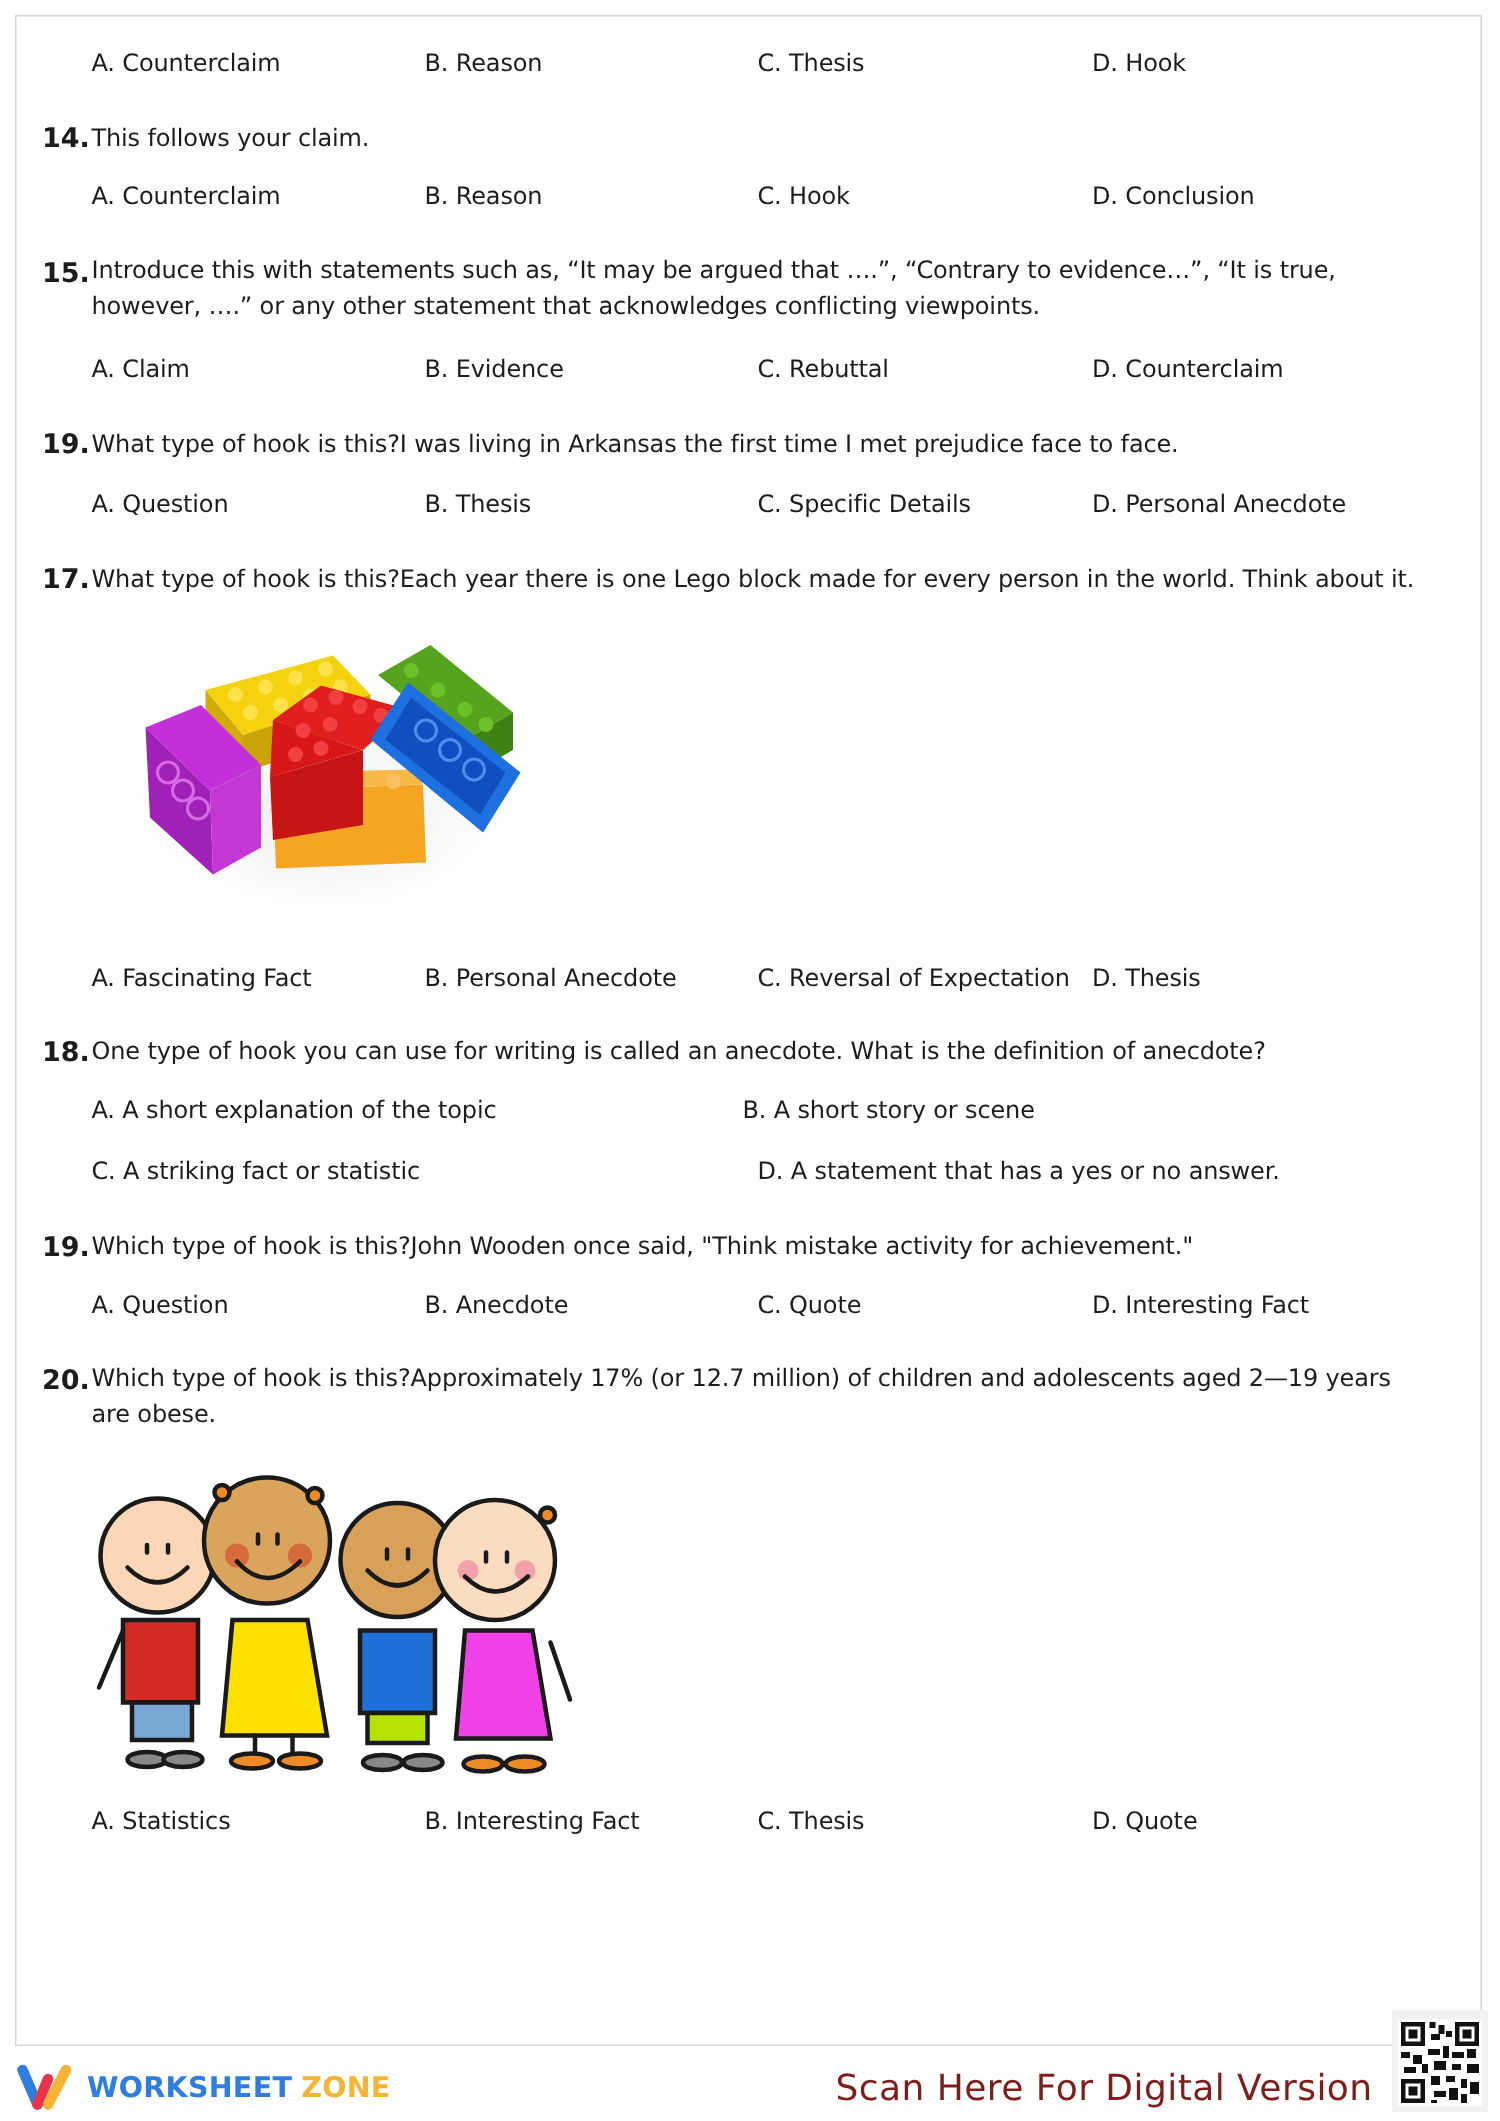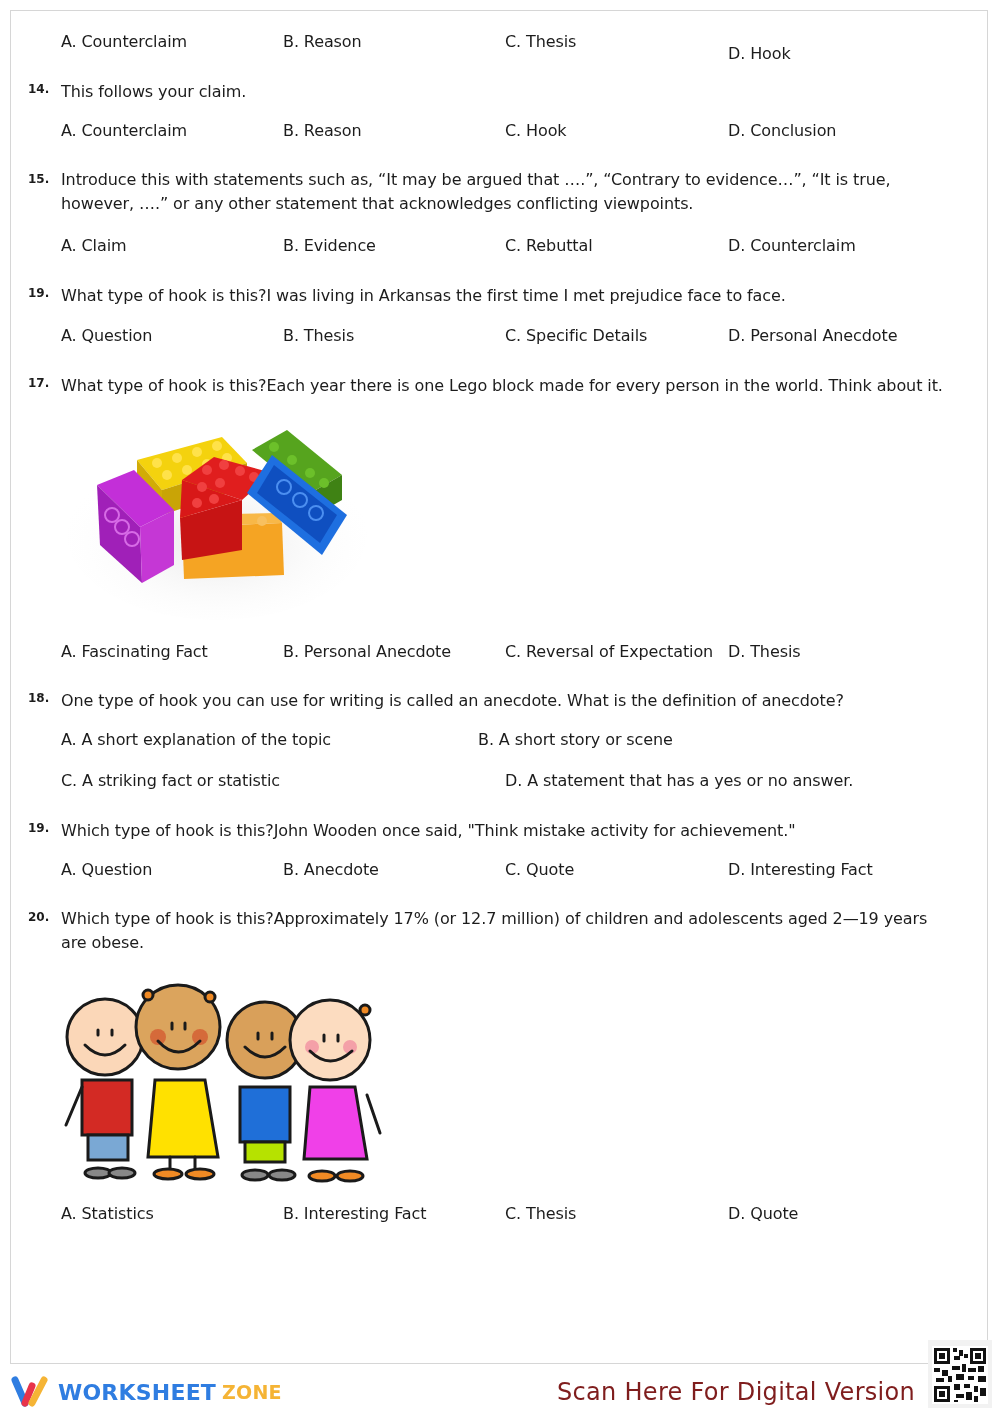--- a/index.html
+++ b/index.html
@@ -2,39 +2,39 @@
 <html><head>
 <meta charset="utf-8">
 <style>
   html, body { margin: 0; padding: 0; background: #ffffff; }
   body { width: 1000px; height: 1414px; position: relative; overflow: hidden;
          font-family: "DejaVu Sans", sans-serif; color: #1c1c1c; }
   .page-border { position: absolute; left: 10px; top: 10px; width: 978px; height: 1354px;
                  border: 1.5px solid #d6d6d6; box-sizing: border-box; }
   .abs { position: absolute; white-space: nowrap; }
   .txt { font-size: 16px; letter-spacing: -0.1px; }
-  .qnum { font-weight: bold; font-size: 12px; }
+  .qnum { font-weight: bold; font-size: 18px; }
   .wrap { white-space: normal; width: 880px; line-height: 24px; }
   .img-box { position: absolute; }
   .footer-logo { position: absolute; left: 10px; top: 1376px; height: 32px; display: flex; align-items: center; }
-  .logo-word-1 { color: #2f7de1; font-weight: bold; font-size: 22px; margin-left: 6px; letter-spacing: 0.2px; }
+  .logo-word-1 { color: #2f7de1; font-weight: bold; font-size: 19px; margin-left: 6px; letter-spacing: 0.2px; }
   .logo-word-2 { color: #f5b435; font-weight: bold; font-size: 19px; margin-left: 6px; letter-spacing: 0.2px; }
   .scan-text { position: absolute; left: 557px; top: 1378px; font-size: 24px; color: #7f1d1d; letter-spacing: 0.3px; }
   .qr { position: absolute; left: 928px; top: 1340px; width: 64px; height: 68px; background: #f2f2f2; }
 </style>
 </head>
 <body>
 
 <div class="page-border"></div>
 
 <div>
   <span class="abs txt" style="left:61px;top:32px">A. Counterclaim</span>
   <span class="abs txt" style="left:283px;top:32px">B. Reason</span>
   <span class="abs txt" style="left:505px;top:32px">C. Thesis</span>
-  <span class="abs txt" style="left:728px;top:44px">D. Hook</span>
+  <span class="abs txt" style="left:728px;top:32px">D. Hook</span>
 </div>
 
 <div>
   <span class="abs qnum" style="left:28px;top:82px">14.</span>
   <span class="abs txt" style="left:61px;top:82px">This follows your claim.</span>
   <span class="abs txt" style="left:61px;top:121px">A. Counterclaim</span>
   <span class="abs txt" style="left:283px;top:121px">B. Reason</span>
   <span class="abs txt" style="left:505px;top:121px">C. Hook</span>
   <span class="abs txt" style="left:728px;top:121px">D. Conclusion</span>
 </div>
@@ -138,21 +138,21 @@
   <span class="abs txt" style="left:61px;top:642px">A. Fascinating Fact</span>
   <span class="abs txt" style="left:283px;top:642px">B. Personal Anecdote</span>
   <span class="abs txt" style="left:505px;top:642px">C. Reversal of Expectation</span>
   <span class="abs txt" style="left:728px;top:642px">D. Thesis</span>
 </div>
 
 <div>
   <span class="abs qnum" style="left:28px;top:691px">18.</span>
   <span class="abs txt" style="left:61px;top:691px">One type of hook you can use for writing is called an anecdote. What is the definition of anecdote?</span>
   <span class="abs txt" style="left:61px;top:730px">A. A short explanation of the topic</span>
-  <span class="abs txt" style="left:478px;top:730px">B. A short story or scene</span>
+  <span class="abs txt" style="left:495px;top:730px">B. A short story or scene</span>
   <span class="abs txt" style="left:61px;top:771px">C. A striking fact or statistic</span>
   <span class="abs txt" style="left:505px;top:771px">D. A statement that has a yes or no answer.</span>
 </div>
 
 <div>
   <span class="abs qnum" style="left:28px;top:821px">19.</span>
   <span class="abs txt" style="left:61px;top:821px">Which type of hook is this?John Wooden once said, "Think mistake activity for achievement."</span>
   <span class="abs txt" style="left:61px;top:860px">A. Question</span>
   <span class="abs txt" style="left:283px;top:860px">B. Anecdote</span>
   <span class="abs txt" style="left:505px;top:860px">C. Quote</span>

